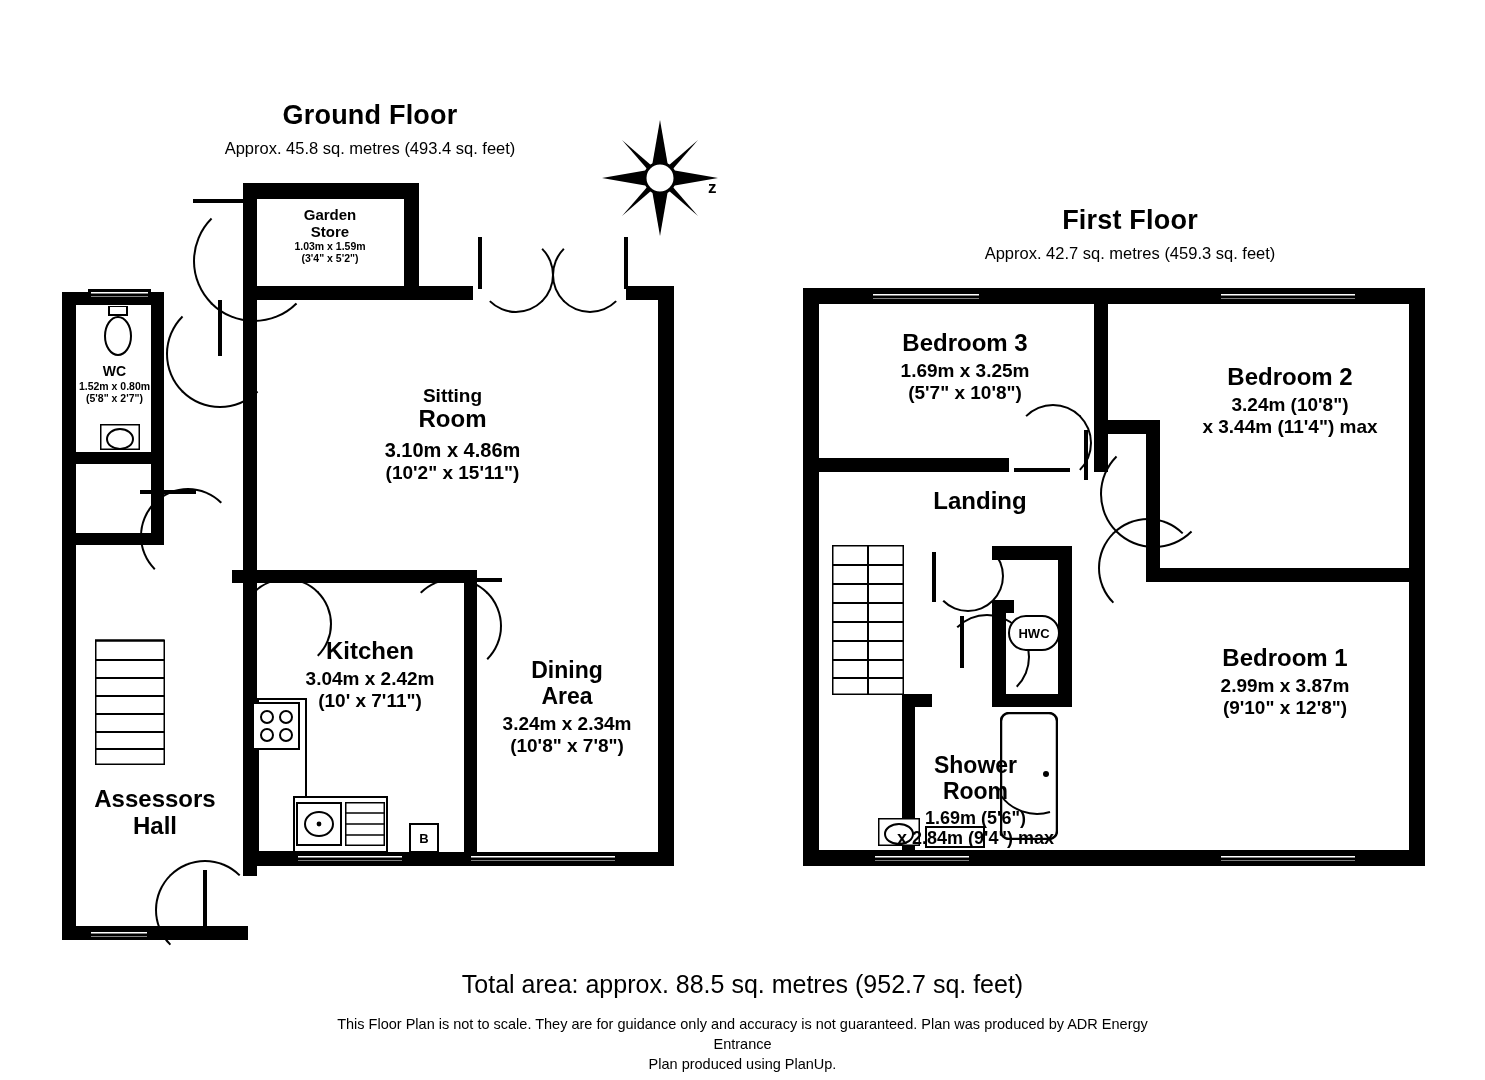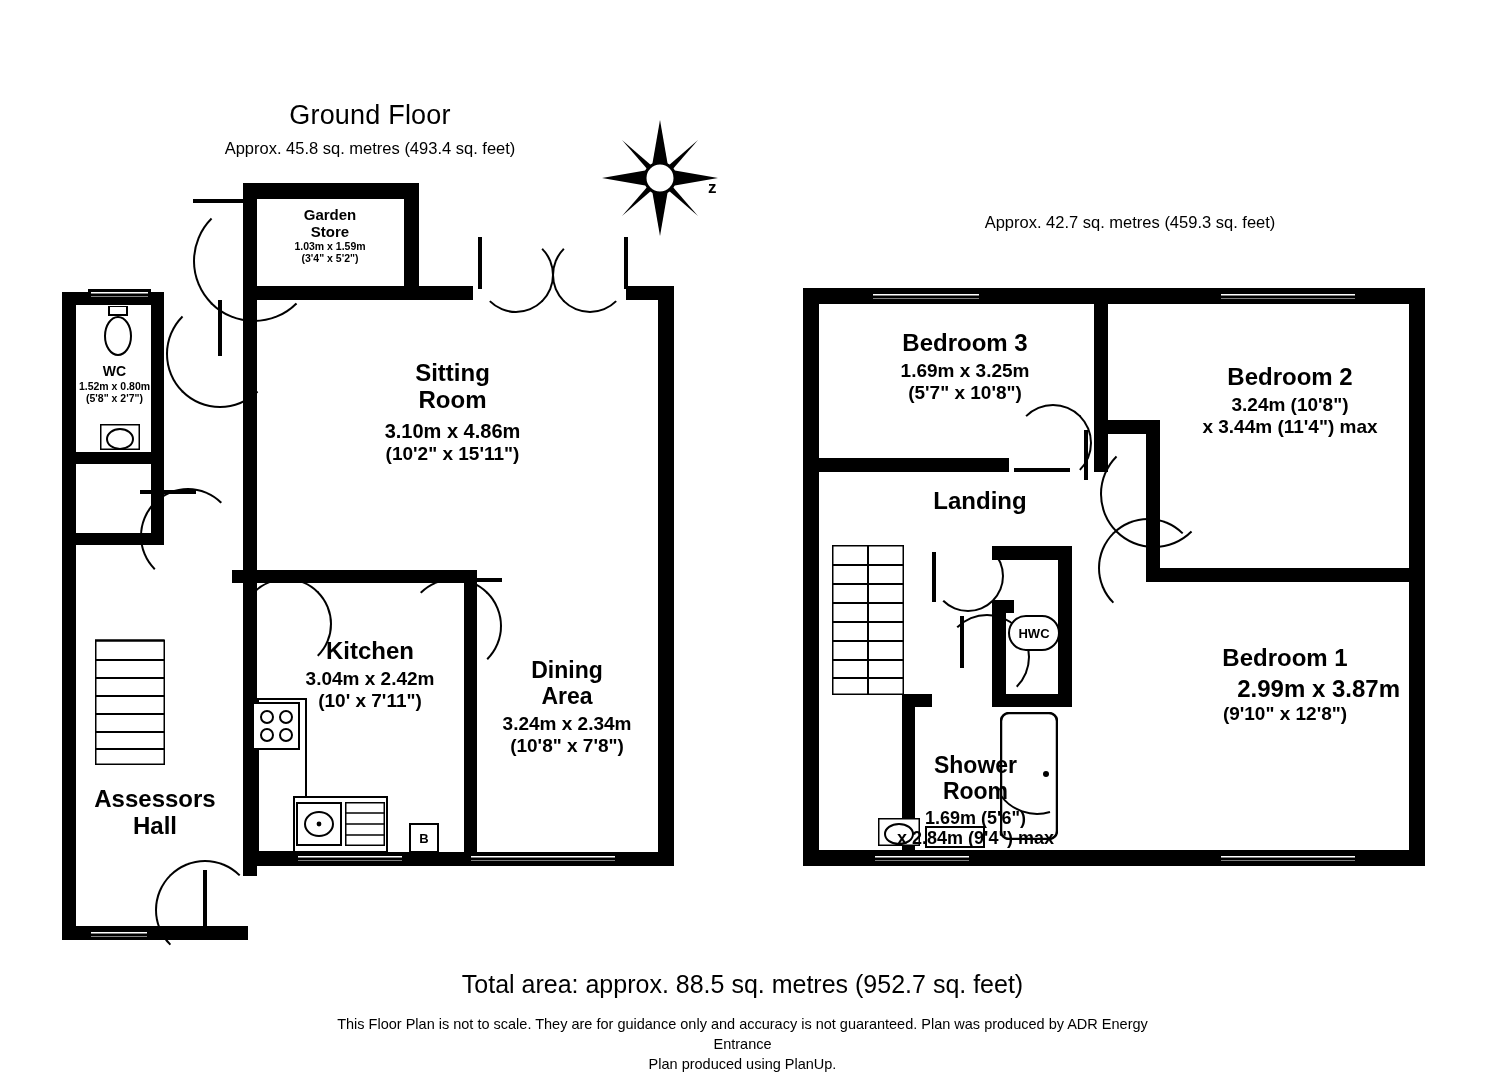--- a/index.html
+++ b/index.html
@@ -8,21 +8,21 @@
     background:#ffffff;
     font-family:"Liberation Sans", sans-serif;
     color:#000000;
     position:relative;
     overflow:hidden;
   }
   .abs{position:absolute;}
   .ctr{text-align:center;}
 
   
-  .floor-title{font-size:27px;font-weight:normal;letter-spacing:.2px;}
+  .floor-title{font-size:27px;font-weight:bold;letter-spacing:.2px;}
   .floor-sub{font-size:16.5px;font-weight:normal;}
 
   
   .room{font-size:21px;font-weight:bold;line-height:1.12;}
   .room .dim{font-size:17.5px;font-weight:bold;line-height:1.16;}
   .room-sm{font-size:13px;font-weight:bold;line-height:1.14;}
   .room-sm .dim{font-size:10.5px;font-weight:bold;line-height:1.16;}
 
   
   .wall{background:#000000;position:absolute;}
@@ -188,21 +188,21 @@
   <div class="dim">(3'4" x 5'2")</div>
 </div>
 
 <div class="abs ctr room-sm" style="left:62px;top:364px;width:105px;">
   <div style="font-size:14px;">WC</div>
   <div class="dim">1.52m x 0.80m</div>
   <div class="dim">(5'8" x 2'7")</div>
 </div>
 
 <div class="abs ctr room" style="left:345px;top:360px;width:215px;">
-  <div style="font-size:24px;">Sitting</div>
+  <div style="font-size:19px;margin-top:25px;">Sitting</div>
   <div style="font-size:24px;">Room</div>
   <div class="dim" style="font-size:20px;margin-top:6px;">3.10m x 4.86m</div>
   <div class="dim" style="font-size:19px;">(10'2" x 15'11")</div>
 </div>
 
 <div class="abs ctr room" style="left:265px;top:638px;width:210px;">
   <div style="font-size:24px;">Kitchen</div>
   <div class="dim" style="font-size:19px;margin-top:3px;">3.04m x 2.42m</div>
   <div class="dim" style="font-size:19px;">(10' x 7'11")</div>
 </div>
@@ -213,20 +213,21 @@
   <div class="dim" style="font-size:19px;margin-top:3px;">3.24m x 2.34m</div>
   <div class="dim" style="font-size:19px;">(10'8" x 7'8")</div>
 </div>
 
 <div class="abs ctr room" style="left:62px;top:786px;width:186px;">
   <div style="font-size:24px;">Assessors</div>
   <div style="font-size:24px;">Hall</div>
 </div>
 
 <div class="abs ctr" style="left:940px;top:205px;width:380px;">
+  <div class="floor-title">First Floor</div>
   <div class="floor-sub" style="margin-top:8px;">Approx. 42.7 sq. metres (459.3 sq. feet)</div>
 </div>
 
 <div class="wall" style="left:803px;top:288px;width:16px;height:578px;"></div>
 <div class="wall" style="left:803px;top:288px;width:622px;height:16px;"></div>
 <div class="wall" style="left:1409px;top:288px;width:16px;height:578px;"></div>
 <div class="wall" style="left:803px;top:850px;width:622px;height:16px;"></div>
 
 <div class="wall" style="left:819px;top:458px;width:190px;height:14px;"></div>
 <div class="wall" style="left:1094px;top:304px;width:14px;height:168px;"></div>
@@ -302,21 +303,21 @@
 </div>
 
 <div class="abs ctr room" style="left:1175px;top:364px;width:230px;">
   <div style="font-size:24px;">Bedroom 2</div>
   <div class="dim" style="font-size:19px;margin-top:3px;">3.24m (10'8")</div>
   <div class="dim" style="font-size:19px;">x 3.44m (11'4") max</div>
 </div>
 
 <div class="abs ctr room" style="left:1170px;top:645px;width:230px;">
   <div style="font-size:24px;">Bedroom 1</div>
-  <div class="dim" style="font-size:24px;margin-top:3px;text-align:right;">2.99m x 3.87m</div>
+  <div class="dim" style="font-size:19px;margin-top:3px;">2.99m x 3.87m</div>
   <div class="dim" style="font-size:19px;">(9'10" x 12'8")</div>
 </div>
 
 <div class="abs ctr room" style="left:880px;top:488px;width:200px;">
   <div style="font-size:24px;">Landing</div>
 </div>
 
 <div class="abs ctr room" style="left:888px;top:723px;width:175px;">
   <div style="font-size:23px;margin-top:30px;">Shower</div>
   <div style="font-size:23px;">Room</div>

